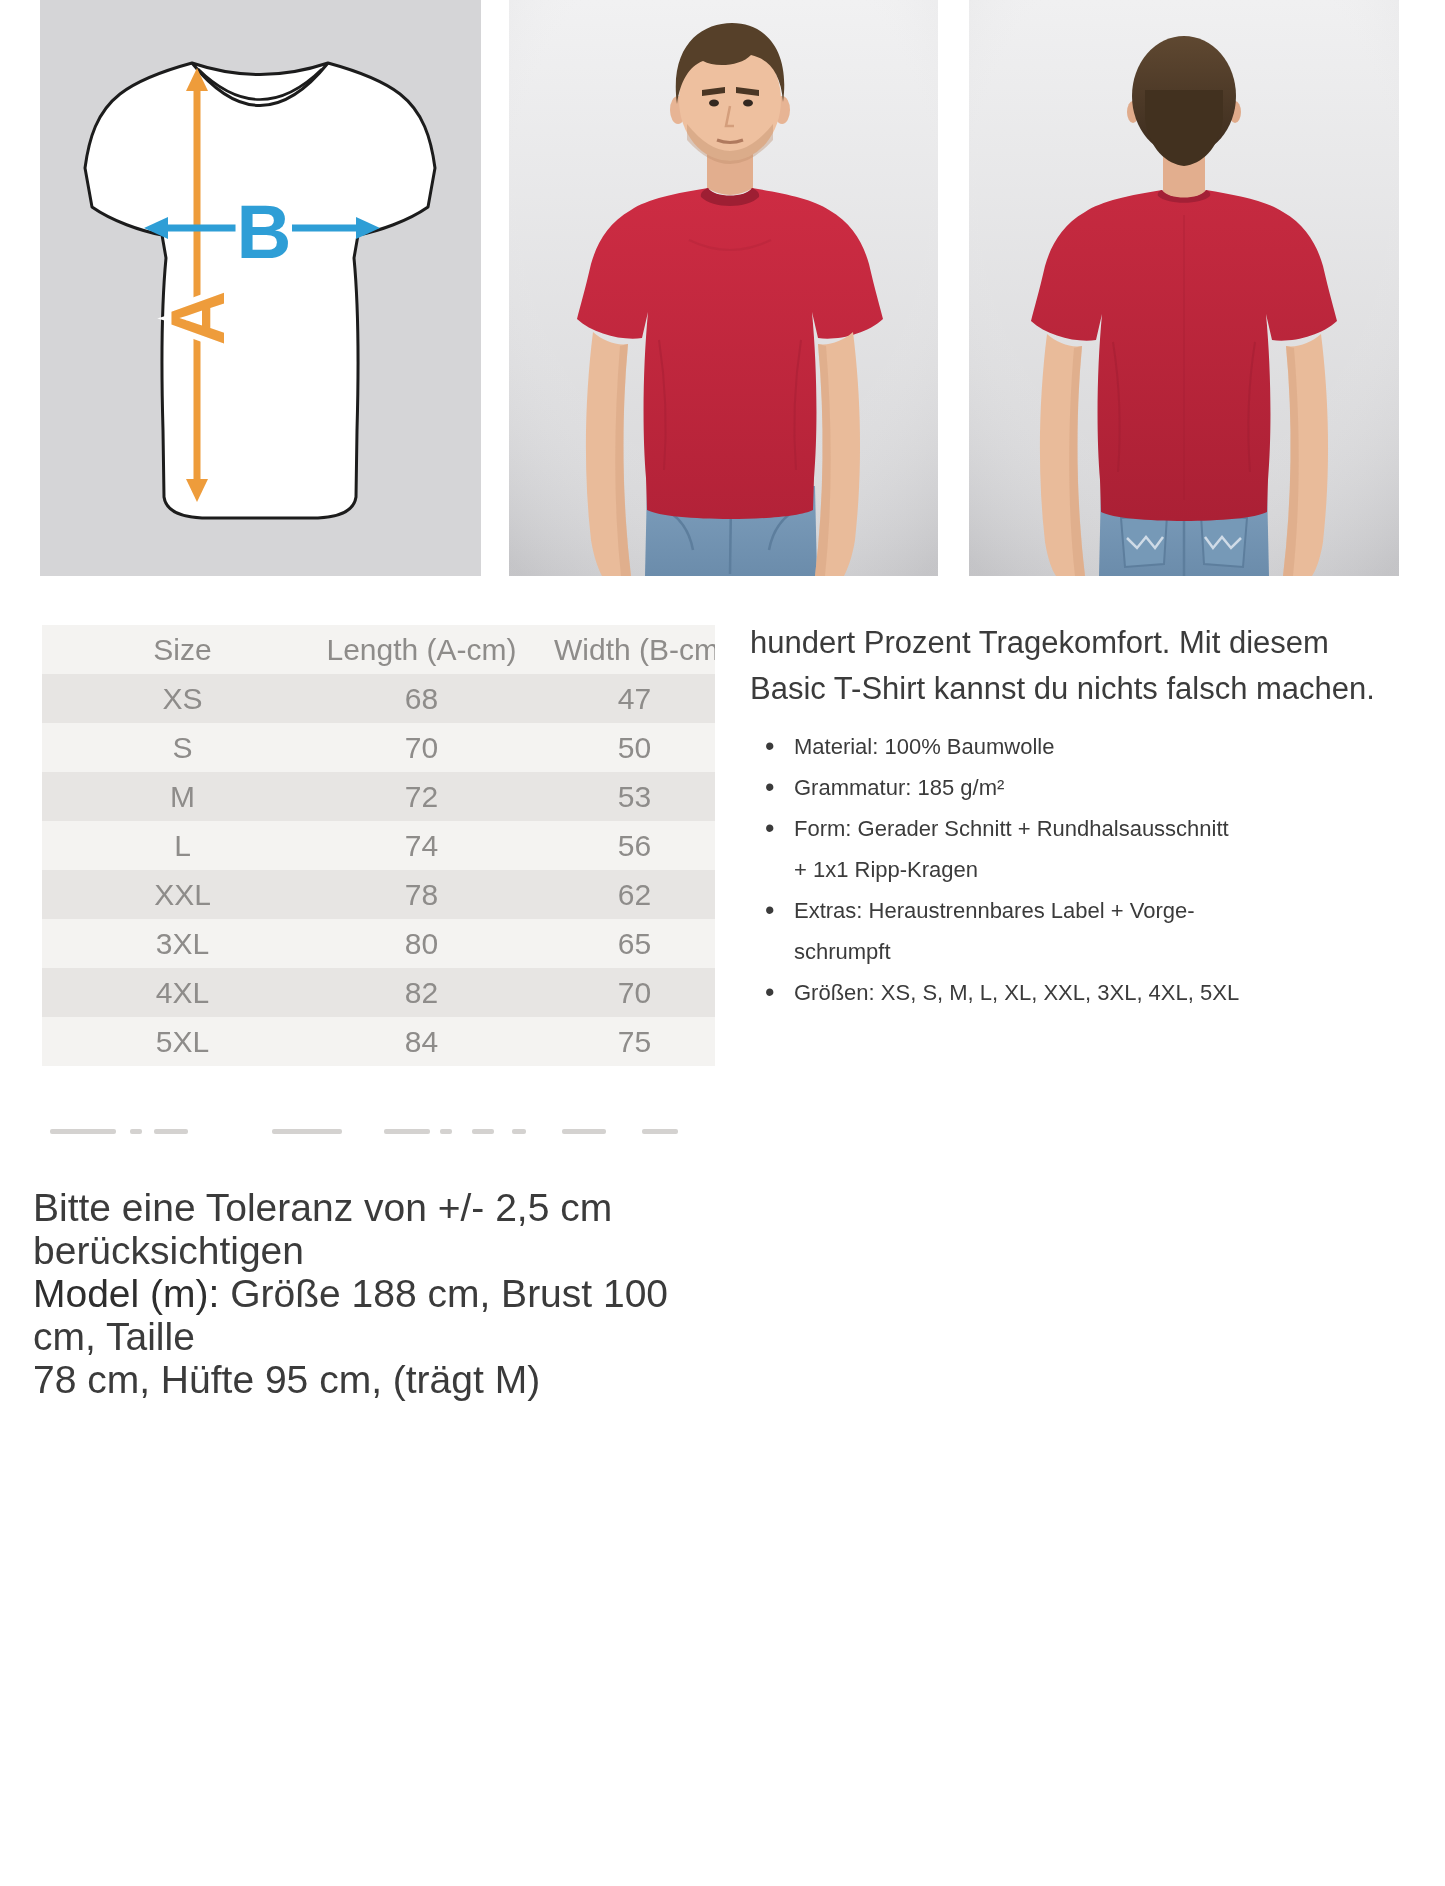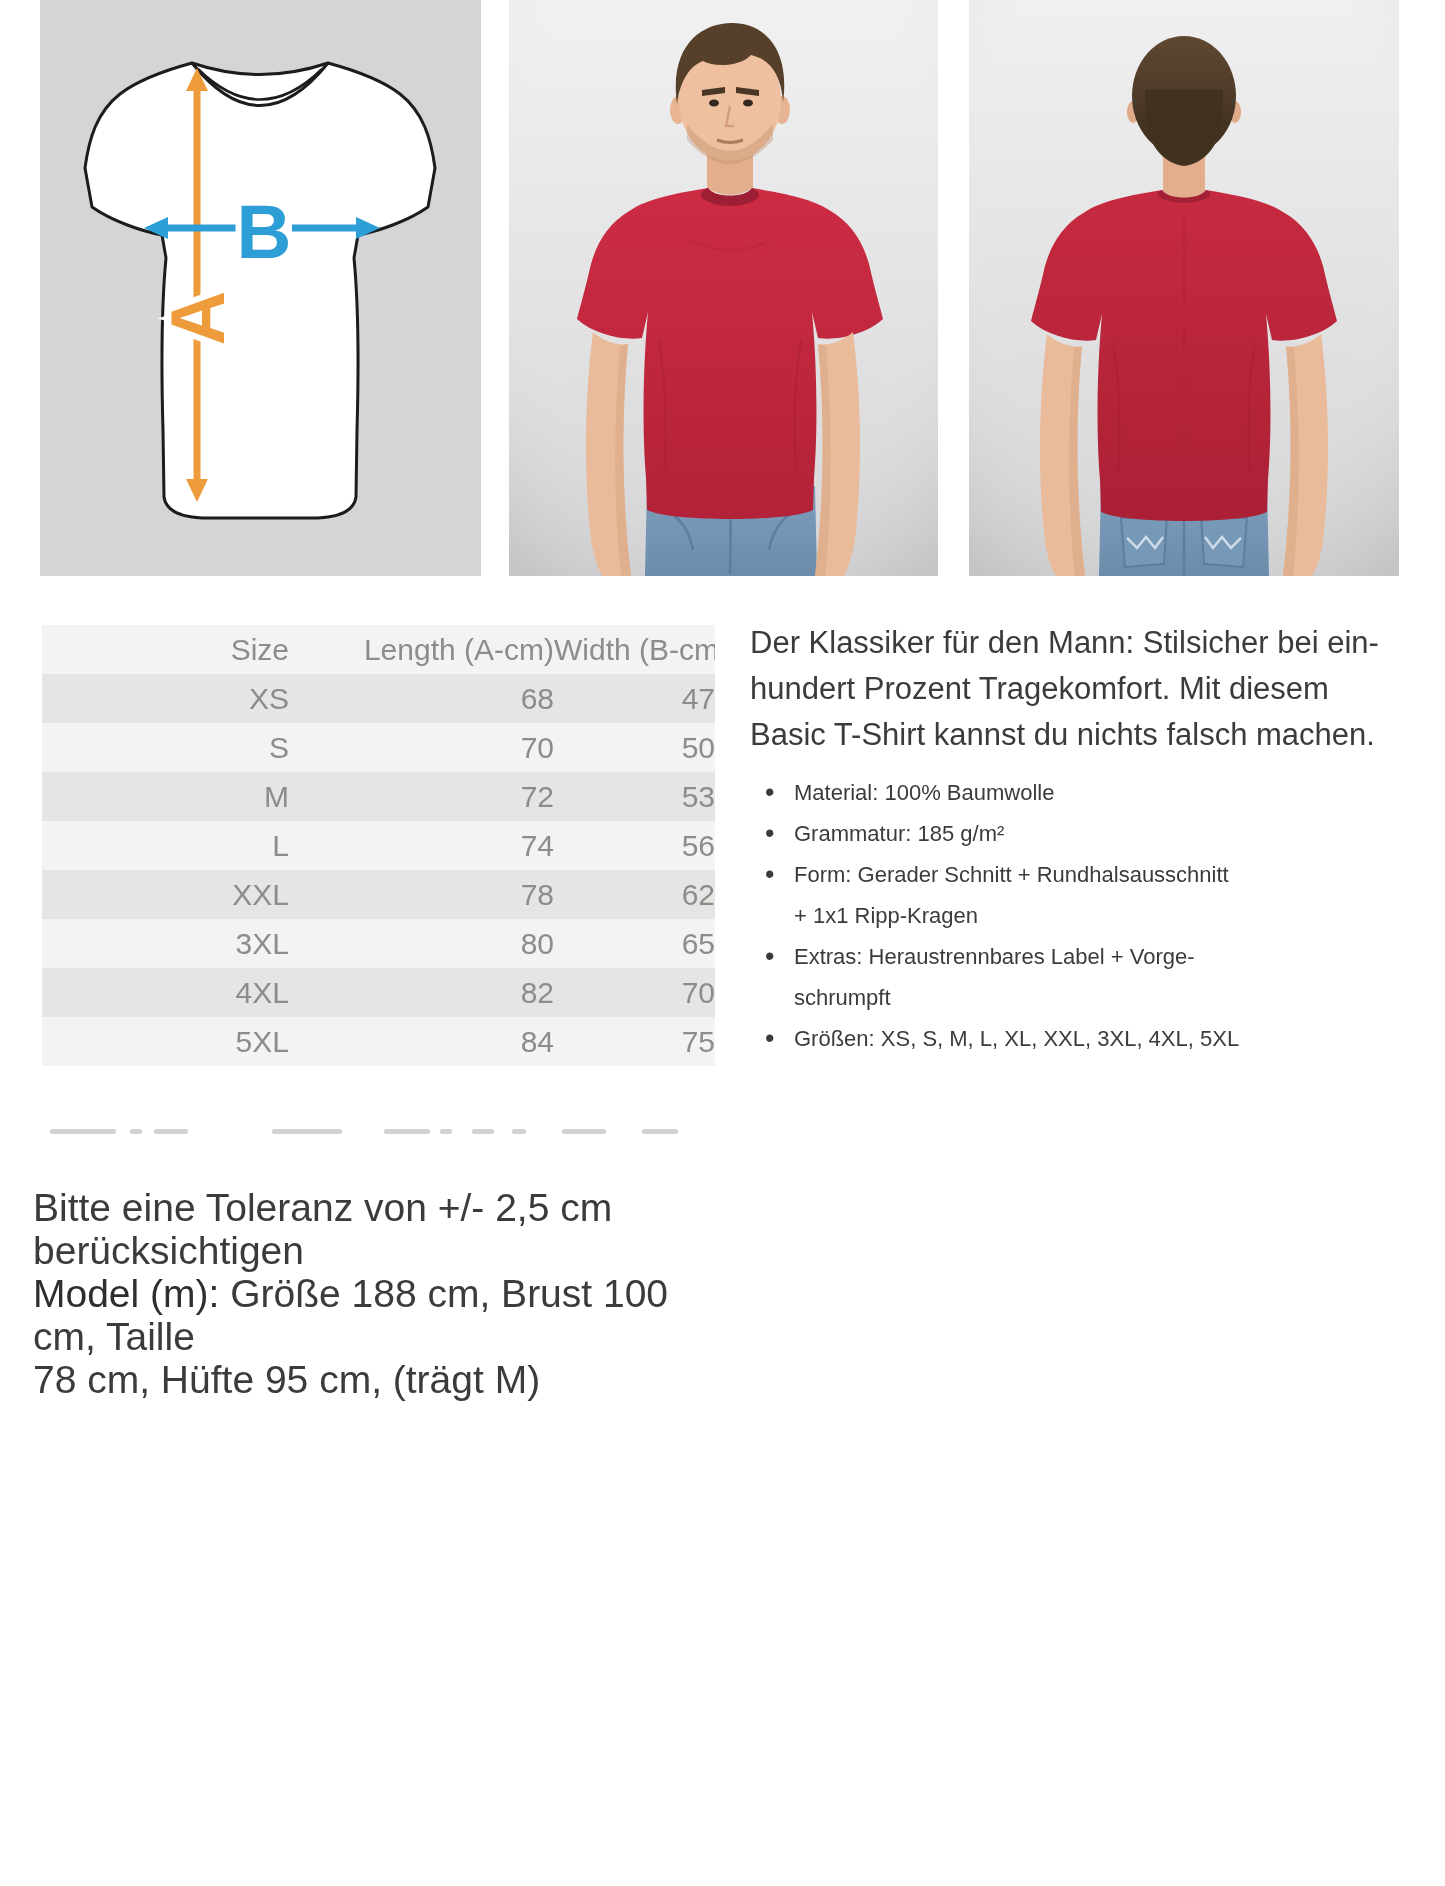--- a/index.html
+++ b/index.html
@@ -8,21 +8,21 @@
 
   
   .photo{position:absolute;top:0;height:576px;overflow:hidden;background:#d9d9db;}
   #fig-schematic{left:40px;width:441px;}
   #fig-front{left:509px;width:429px;}
   #fig-back{left:969px;width:430px;}
   .photo svg{display:block;}
 
   
   table.size-table{position:absolute;left:42px;top:625px;width:673px;border-collapse:collapse;table-layout:fixed;font-size:30px;color:#8e8c8a;}
-  .size-table th,.size-table td{height:49px;font-weight:400;text-align:right;vertical-align:middle;padding:0;white-space:nowrap;overflow:hidden;}
+  .size-table th,.size-table td{height:49px;font-weight:400;text-align:center;vertical-align:middle;padding:0;white-space:nowrap;overflow:hidden;}
   .size-table .c0{width:213px;padding-left:34px;}
   .size-table .c1{width:265px;}
   .size-table .c2{width:161px;}
   .size-table thead tr{background:#f4f3f1;}
   .size-table tbody tr:nth-child(odd){background:#e7e5e3;}
   .size-table tbody tr:nth-child(even){background:#f4f3f1;}
 
   
   .clip-row{position:absolute;left:42px;top:1127px;width:673px;height:9px;overflow:hidden;}
   .clip-row span{position:absolute;top:2px;height:5px;background:#d4d2d0;border-radius:2px;}
@@ -252,21 +252,20 @@
     <span style="left:342px;width:46px"></span>
       <span style="left:398px;width:12px"></span>
     <span style="left:430px;width:22px"></span>
       <span style="left:470px;width:14px"></span>
     <span style="left:520px;width:44px"></span>
       <span style="left:600px;width:36px"></span>
   </div>
 
   <div class="desc">
     <div class="desc-intro">
-        <div>Der Klassiker für den Mann: Stilsicher bei ein-</div>
         <div>hundert Prozent Tragekomfort. Mit diesem</div>
         <div>Basic T-Shirt kannst du nichts falsch machen.</div>
       </div>
     <ul class="bullets">
         <li>Material: 100% Baumwolle</li>
         <li>Grammatur: 185 g/m²</li>
         <li>Form: Gerader Schnitt + Rundhalsausschnitt<br>+ 1x1 Ripp-Kragen</li>
         <li>Extras: Heraustrennbares Label + Vorge-<br>schrumpft</li>
         <li>Größen: XS, S, M, L, XL, XXL, 3XL, 4XL, 5XL</li>
       </ul>

